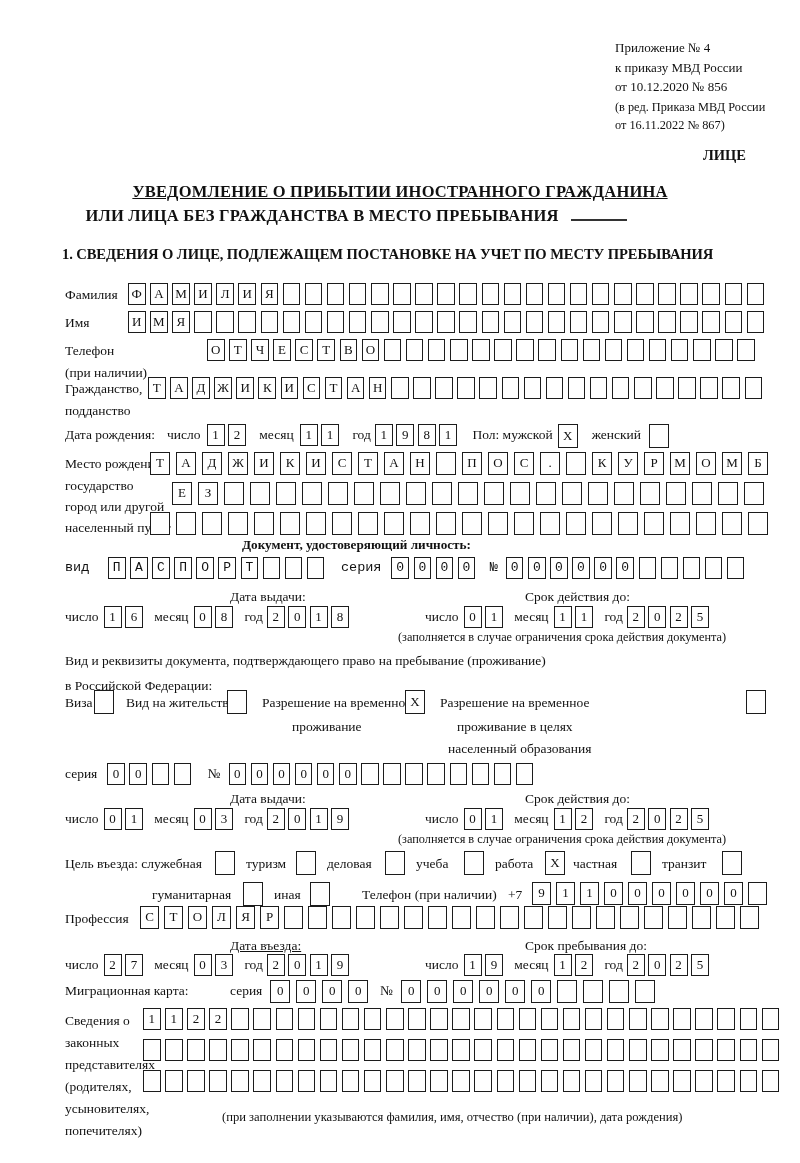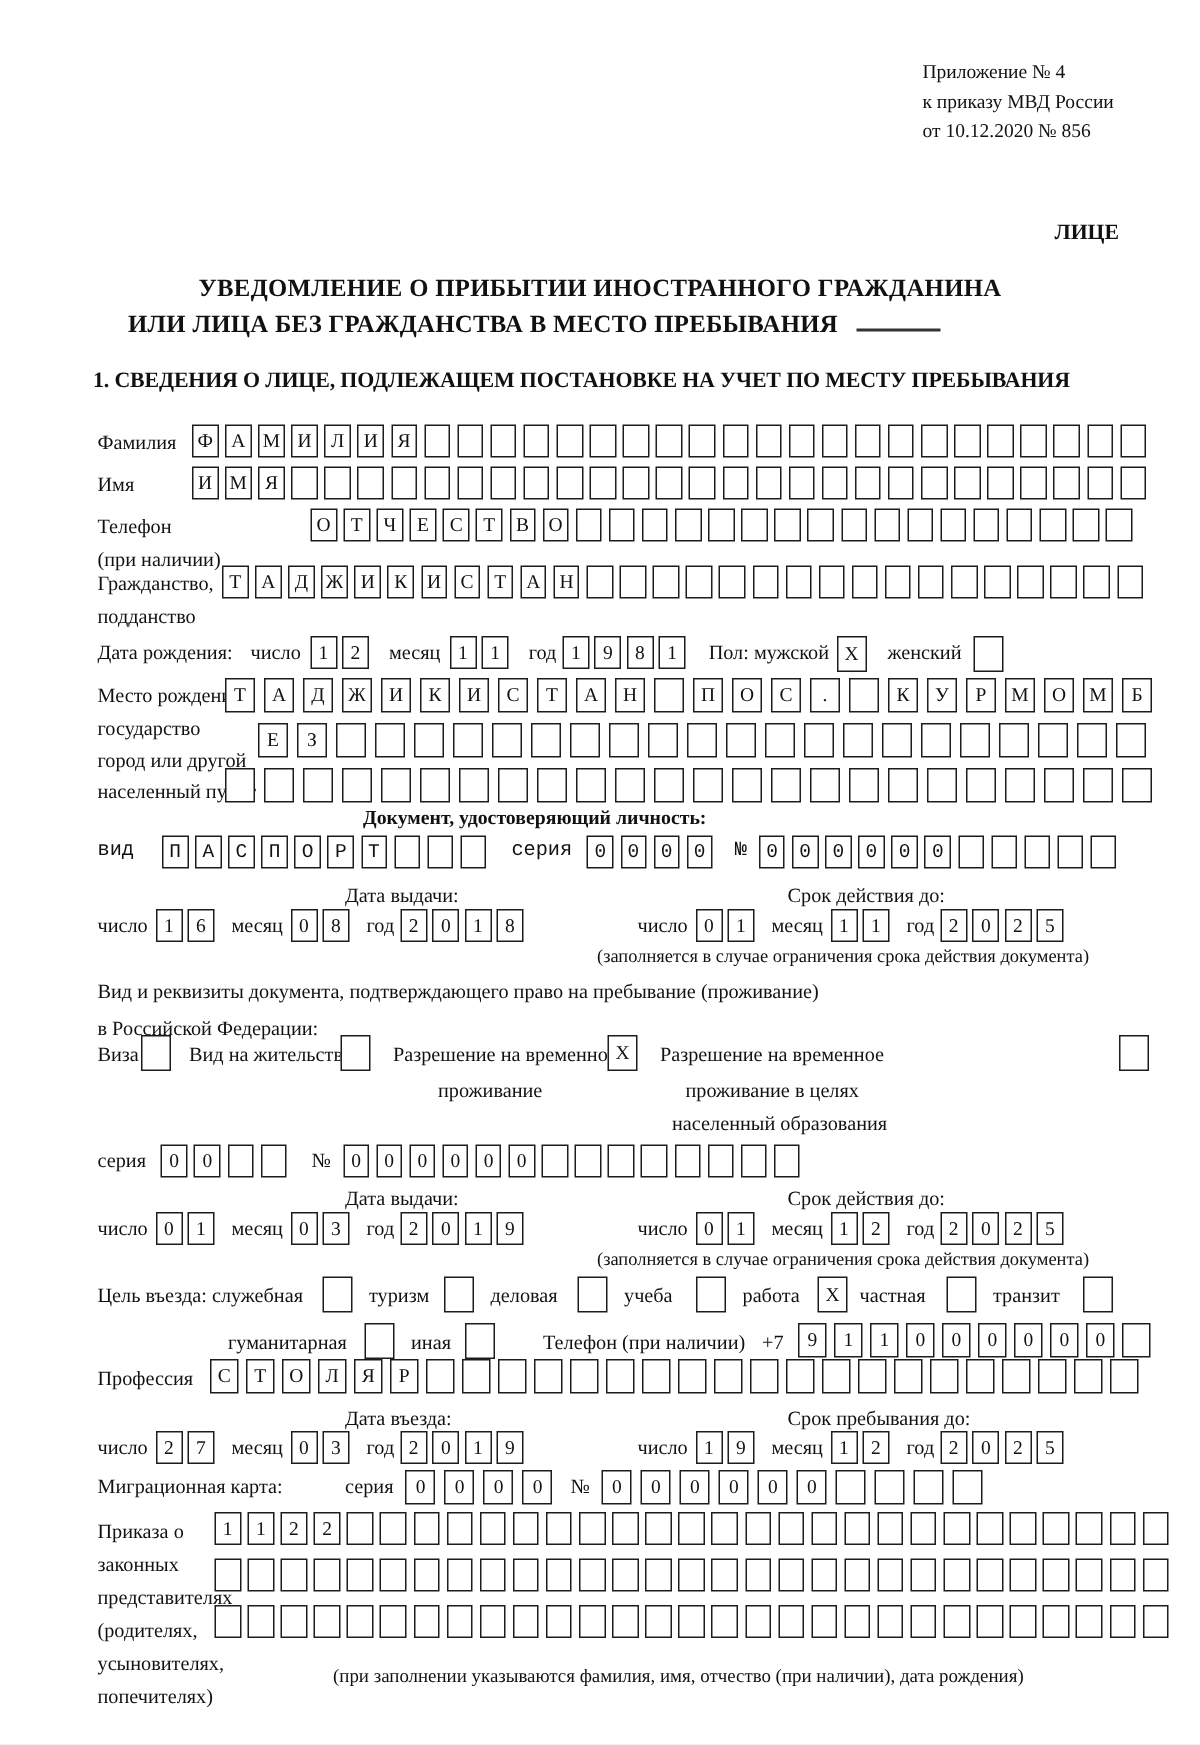--- a/index.html
+++ b/index.html
@@ -39,23 +39,27 @@
 </head>
 <body>
 
 <div class="page">
 
   <div class="abs hdr" style="left:615px; top:38px;">
     <div>Приложение № 4</div>
     <div>к приказу МВД России</div>
     <div>от 10.12.2020 № 856</div>
   </div>
+  <div class="abs hdr2" style="left:615px; top:98px;">
+    <div>(в ред. Приказа МВД России</div>
+    <div>от 16.11.2022 № 867)</div>
+  </div>
   <div class="abs bold" style="left:703px; top:147px; font-size:14.5px;">ЛИЦЕ</div>
 
-  <div class="abs title center" style="left:0; top:182px; width:800px;">УВЕДОМЛЕНИЕ О ПРИБЫТИИ ИНОСТРАННОГО ГРАЖДАНИНА</div>
+  <div class="abs title center" style="left:0; top:182px; width:800px;text-decoration:underline;">УВЕДОМЛЕНИЕ О ПРИБЫТИИ ИНОСТРАННОГО ГРАЖДАНИНА</div>
   <div class="abs title center" style="left:0; top:205px; width:712px;">
     <span>ИЛИ ЛИЦА БЕЗ ГРАЖДАНСТВА В МЕСТО ПРЕБЫВАНИЯ</span><span class="uline"></span>
   </div>
 
   <div class="abs sect" style="left:62px; top:246px;">1. СВЕДЕНИЯ О ЛИЦЕ, ПОДЛЕЖАЩЕМ ПОСТАНОВКЕ НА УЧЕТ ПО МЕСТУ ПРЕБЫВАНИЯ</div>
 
   <div class="abs lbl" style="left:65px; top:284px;">Фамилия</div>
   <div class="abs cells" style="left:128px; top:283px;">
       <span class="cell">Ф</span>
       <span class="cell">А</span>
@@ -551,21 +555,21 @@
       <span class="cell"></span>
       <span class="cell"></span>
       <span class="cell"></span>
       <span class="cell"></span>
       <span class="cell"></span>
       <span class="cell"></span>
       <span class="cell"></span>
       <span class="cell"></span>
     </div>
 
-  <div class="abs lbl" style="left:230px; top:935px;">Дата въезда:</div>
+  <div class="abs lbl" style="left:230px; top:935px;text-decoration:underline;">Дата въезда:</div>
   <div class="abs lbl" style="left:525px; top:935px;">Срок пребывания до:</div>
 
   <div class="abs row" style="left:65px; top:954px;">
     <span class="lbl mr5">число</span>
     <span class="cells g21 mr8">
         <span class="cell">2</span>
         <span class="cell">7</span>
       </span>
     <span class="lbl mr5">месяц</span>
     <span class="cells g21 mr8">
@@ -617,21 +621,21 @@
         <span class="cell">0</span>
         <span class="cell">0</span>
         <span class="cell">0</span>
         <span class="cell"></span>
         <span class="cell"></span>
         <span class="cell"></span>
         <span class="cell"></span>
       </span>
   </div>
 
-  <div class="abs lbl" style="left:65px; top:1010px;">Приказа о</div>
+  <div class="abs lbl" style="left:65px; top:1010px;">Сведения о</div>
   <div class="abs lbl" style="left:65px; top:1032px;">законных</div>
   <div class="abs lbl" style="left:65px; top:1054px;">представителях</div>
   <div class="abs lbl" style="left:65px; top:1076px;">(родителях,</div>
   <div class="abs lbl" style="left:65px; top:1098px;">усыновителях,</div>
   <div class="abs lbl" style="left:65px; top:1120px;">попечителях)</div>
   <div class="abs cells" style="left:143px; top:1008px;">
       <span class="cell">1</span>
       <span class="cell">1</span>
       <span class="cell">2</span>
       <span class="cell">2</span>

